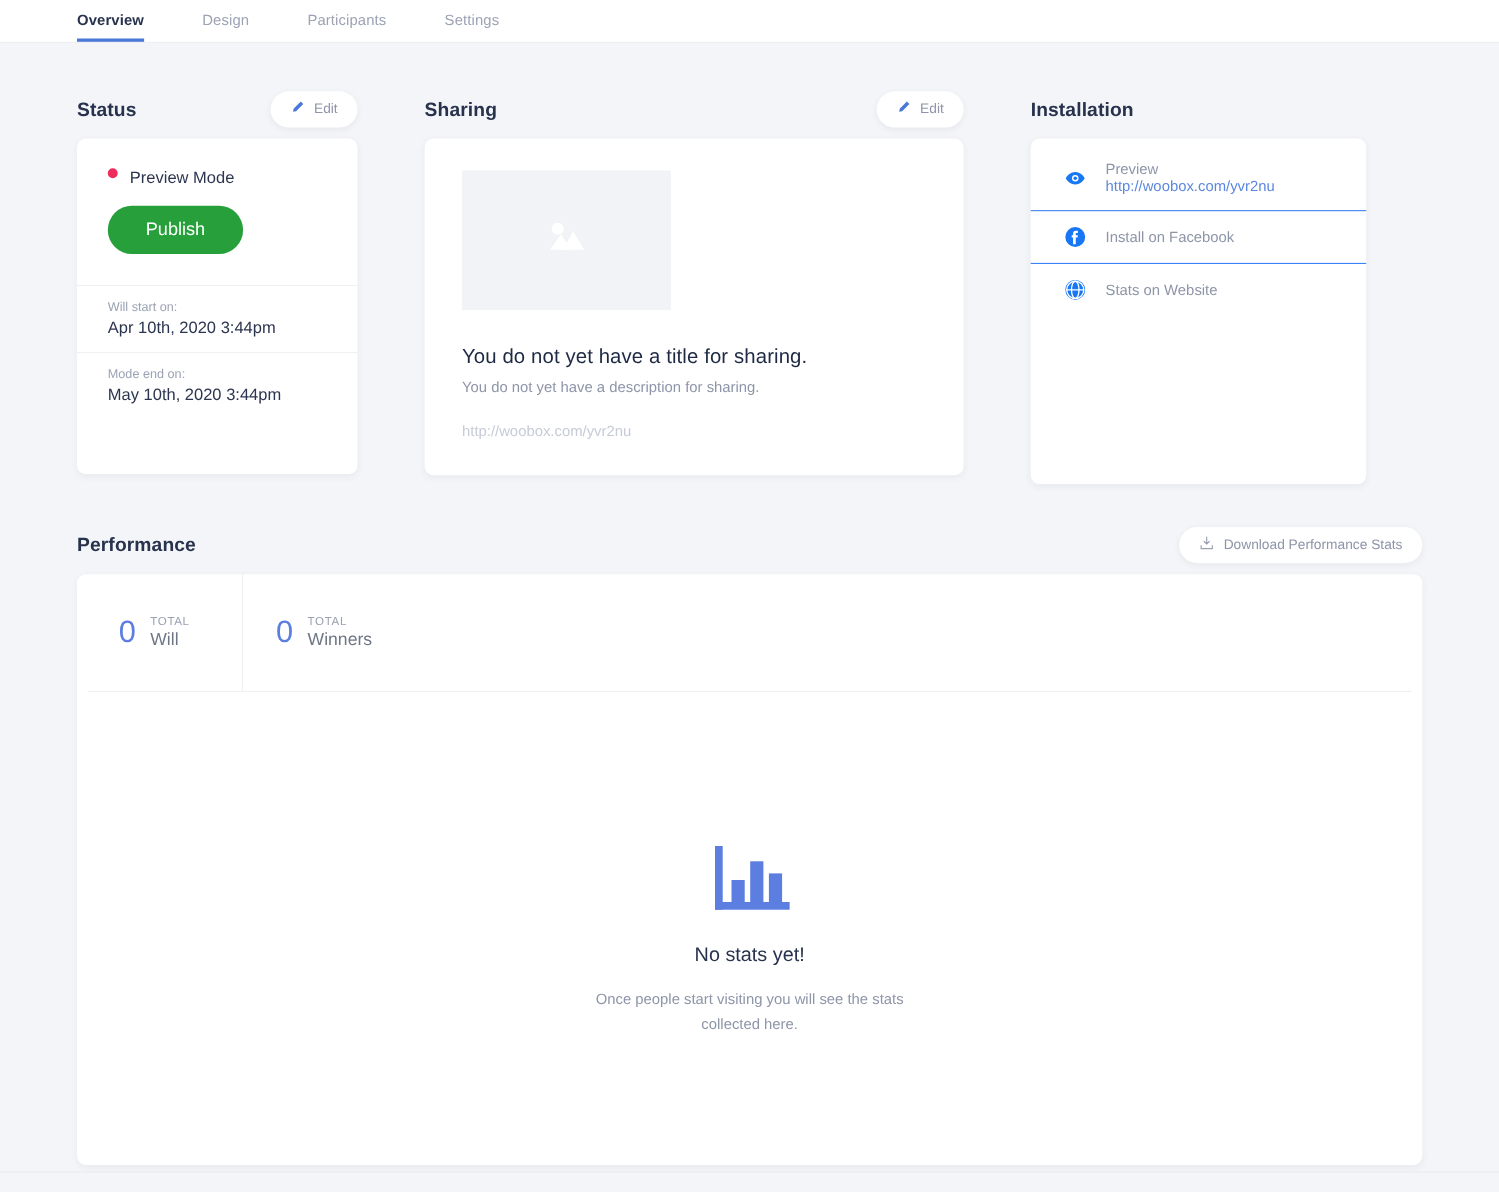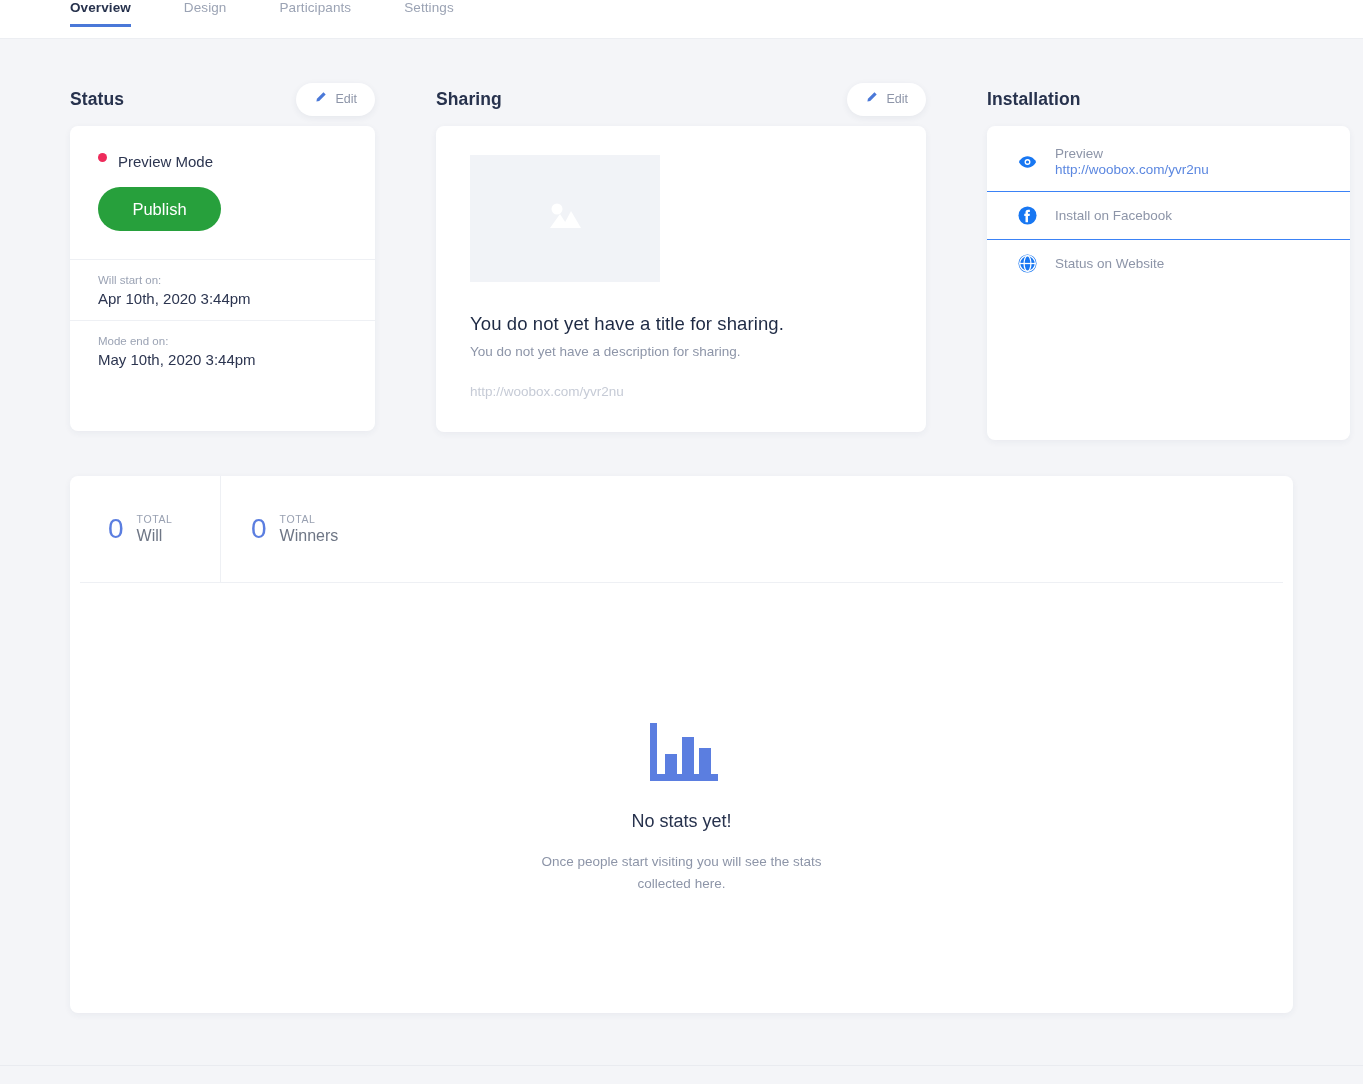--- a/index.html
+++ b/index.html
@@ -10,21 +10,21 @@
     background: #f4f5f8;
     font-family: "Liberation Sans", sans-serif;
     -webkit-font-smoothing: antialiased;
   }
 
   
   .topbar {
     height: 39px;
     background: #ffffff;
     display: flex;
-    align-items: flex-start;
+    align-items: flex-end;
     padding-left: 70px;
     border-bottom: 1px solid #eceef2;
   }
   .tab {
     font-size: 13.5px;
     color: #9ba3b4;
     padding: 0 0 9px 0;
     margin-right: 53px;
     cursor: pointer;
     border-bottom: 3px solid transparent;
@@ -66,23 +66,23 @@
   
   .panels {
     position: absolute;
     top: 80px;
     left: 0;
     width: 1363px;
     display: flex;
     padding: 0 70px;
     gap: 61px;
   }
-  .col-status { width: 305px; flex: none; }
+  .col-status { width: 255px; flex: none; }
   .col-sharing { width: 490px; flex: none; }
-  .col-install { width: 363px; flex: none; }
+  .col-install { width: 305px; flex: none; }
 
   .panel-head {
     height: 38px;
     display: flex;
     align-items: center;
     justify-content: space-between;
     margin-bottom: 8px;
   }
 
   
@@ -324,29 +324,41 @@
       <div class="install-row">
         <span class="install-ico">
           <svg width="19" height="19" viewBox="0 0 20 20">
             <circle cx="10" cy="10" r="9.5" fill="#1877f2"></circle>
             <ellipse cx="10" cy="10" rx="3.6" ry="8.2" fill="none" stroke="#ffffff" stroke-width="1.3"></ellipse>
             <line x1="1.4" y1="10" x2="18.6" y2="10" stroke="#ffffff" stroke-width="1.3"></line>
             <circle cx="10" cy="10" r="8.2" fill="none" stroke="#ffffff" stroke-width="1.3"></circle>
           </svg>
         </span>
         <div class="install-text">
-          <div class="t1">Status on Website</div>
+          <div class="t1">Stats on Website</div>
         </div>
       </div>
 
     </div>
   </div>
 </div>
 
 <div class="perf-wrap">
+  <div class="perf-head">
+    <div class="section-title">Performance</div>
+    <button class="pill-btn">
+      <span>
+        <svg width="14" height="14" viewBox="0 0 16 16">
+          <path d="M8 1.5v6.2M8 8.6L5.4 6M8 8.6L10.6 6" fill="none" stroke="#9aa2b2" stroke-width="1.2" stroke-linecap="round"></path>
+          <path d="M2.2 10.2v3.3h11.6v-3.3" fill="none" stroke="#9aa2b2" stroke-width="1.2" stroke-linecap="round"></path>
+        </svg>
+      </span>
+      <span class="lbl">Download Performance Stats</span>
+    </button>
+  </div>
 
   <div class="card perf-card">
     <div class="stats-row">
       <div class="stat">
         <div class="num">0</div>
         <div class="meta">
           <div class="total">TOTAL</div>
           <div class="name">Will</div>
         </div>
       </div>

